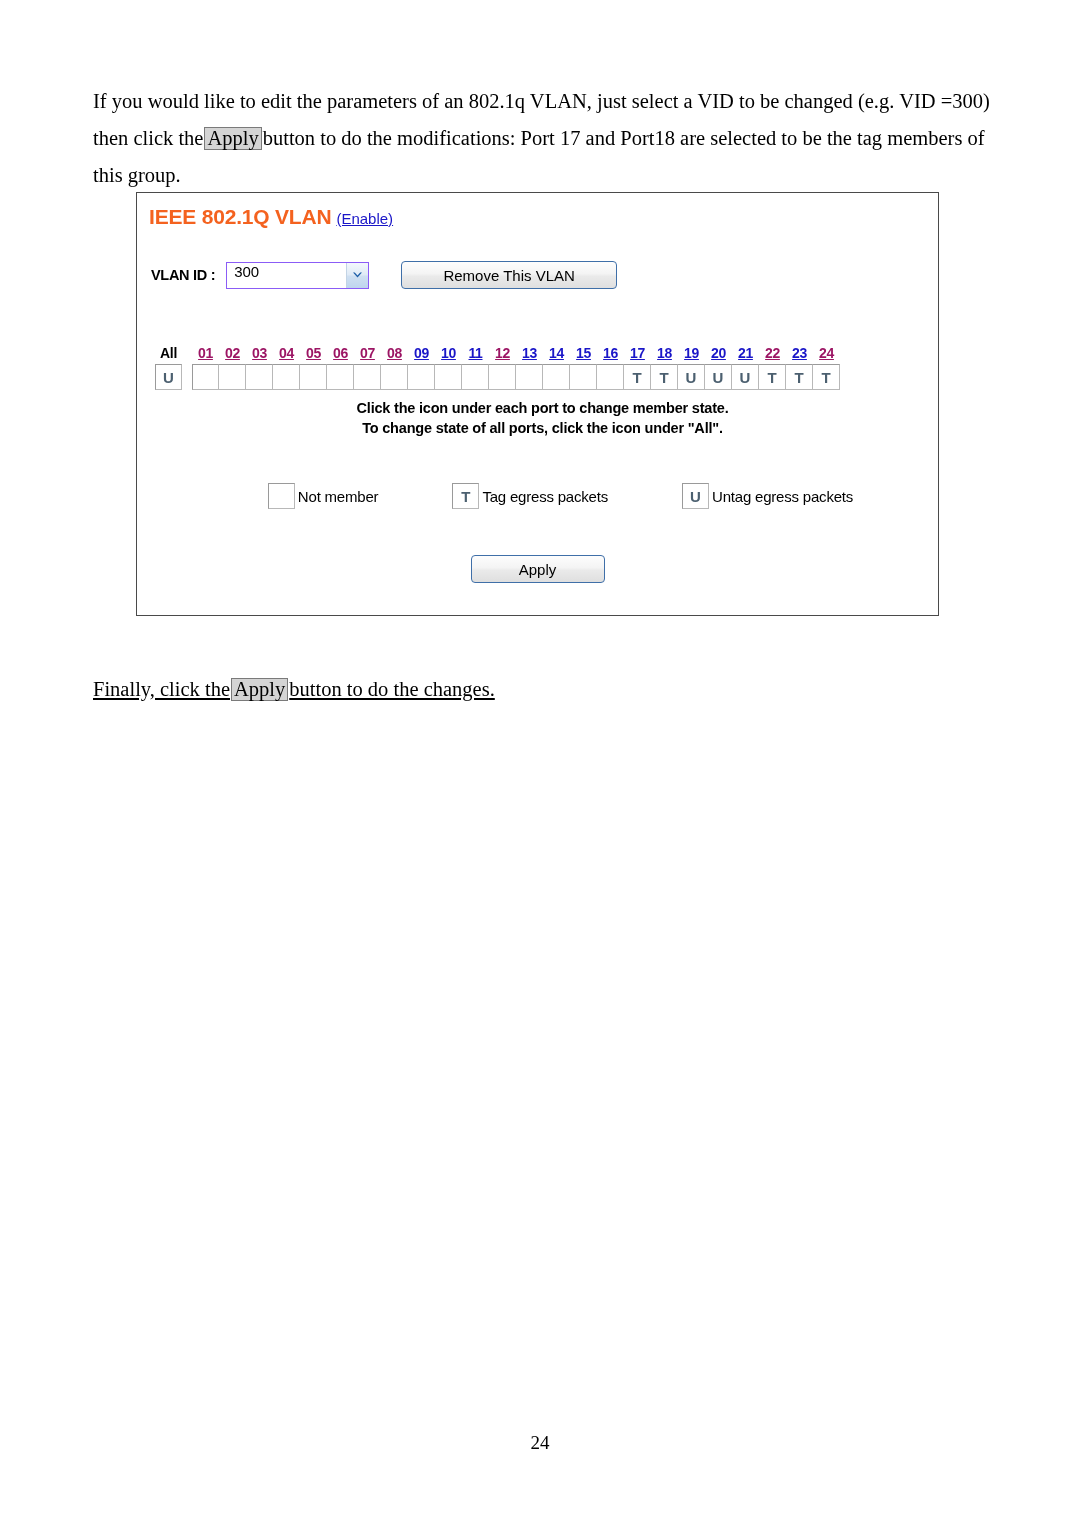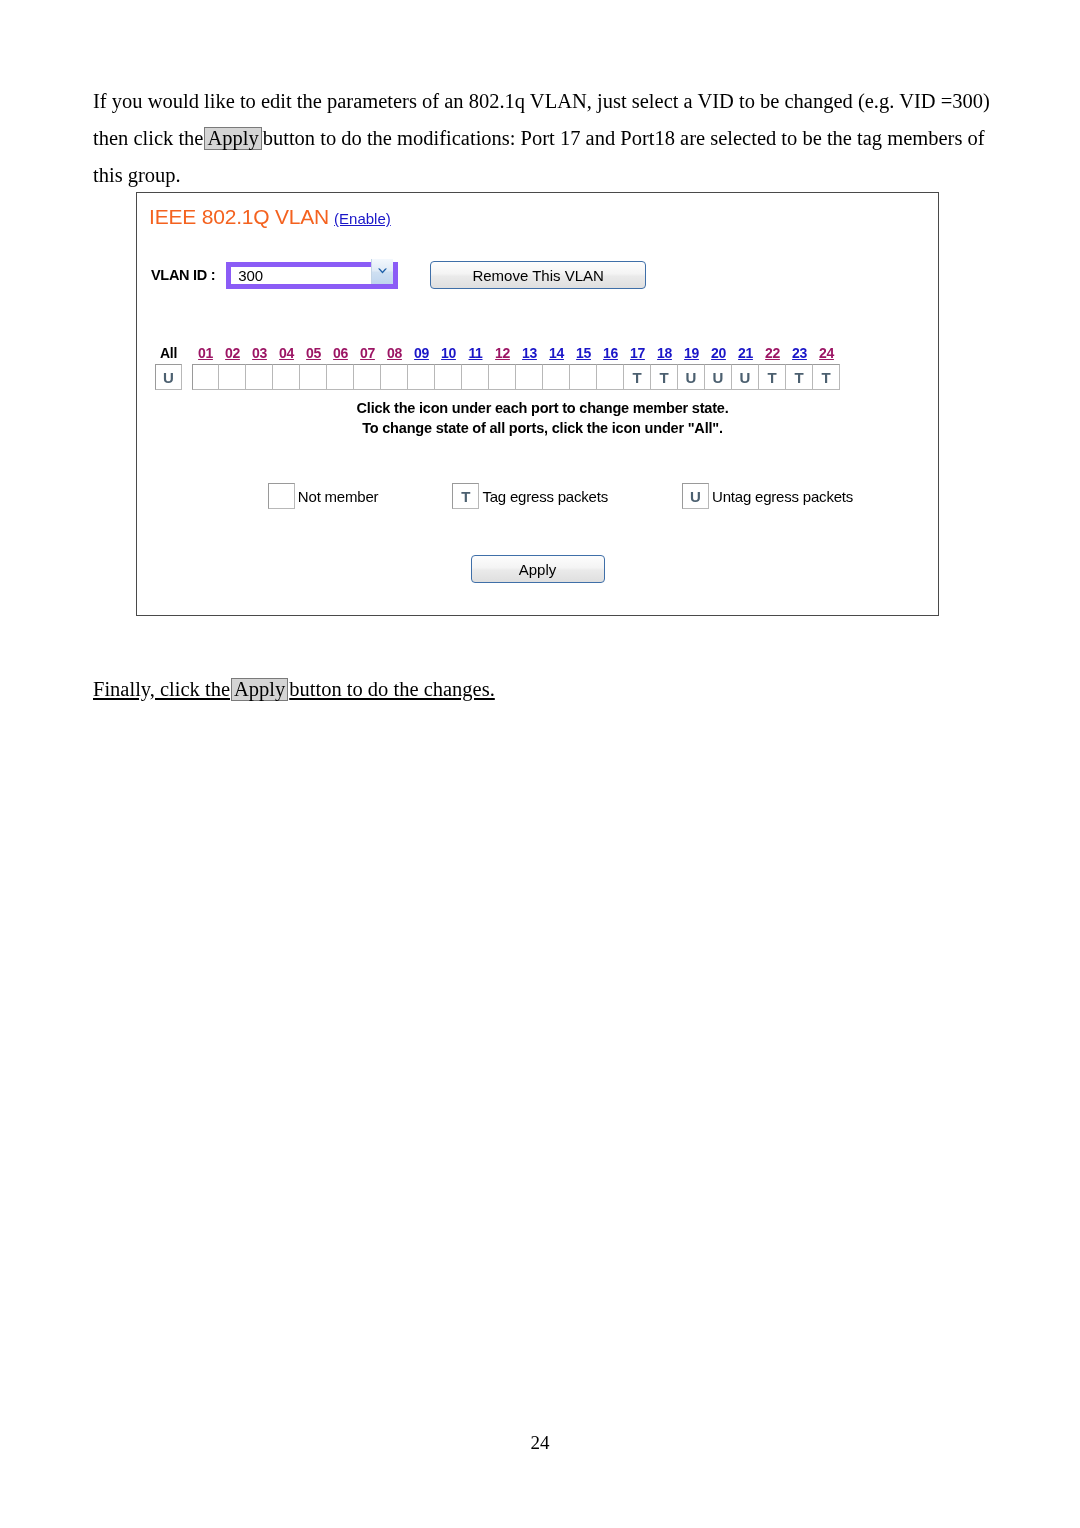--- a/index.html
+++ b/index.html
@@ -64,21 +64,21 @@
 
   .panel-title-row {
     position: absolute;
     left: 12px;
     top: 12px;
     white-space: nowrap;
   }
   .panel-title {
     font-family: "Liberation Sans", sans-serif;
     font-size: 21px;
-    font-weight: normal;
+    font-weight: bold;
     color: #f4621f;
     letter-spacing: -0.2px;
   }
   .panel-enable-link {
     font-family: "Liberation Sans", sans-serif;
     font-size: 15px;
     color: #1a16c8;
     text-decoration: underline;
     margin-left: 5px;
     cursor: pointer;
@@ -95,27 +95,27 @@
   .vlanid-label {
     font-family: "Liberation Sans", sans-serif;
     font-size: 14.5px;
     font-weight: bold;
     color: #000;
     letter-spacing: -0.3px;
     margin-right: 11px;
   }
   .vlanid-select {
     position: relative;
-    width: 172px;
+    width: 143px;
     height: 27px;
-    border: 5px solid #8b5cf6;
+    border: 1px solid #8b5cf6;
     background: #ffffff;
     box-sizing: border-box;
     display: flex;
-    align-items: flex-end;
+    align-items: flex-start;
     cursor: pointer;
   }
   .vlanid-select .sel-value {
     font-family: "Liberation Sans", sans-serif;
     font-size: 15px;
     color: #000;
     padding-left: 7px;
     flex: 1;
   }
   .vlanid-select .sel-arrow {

